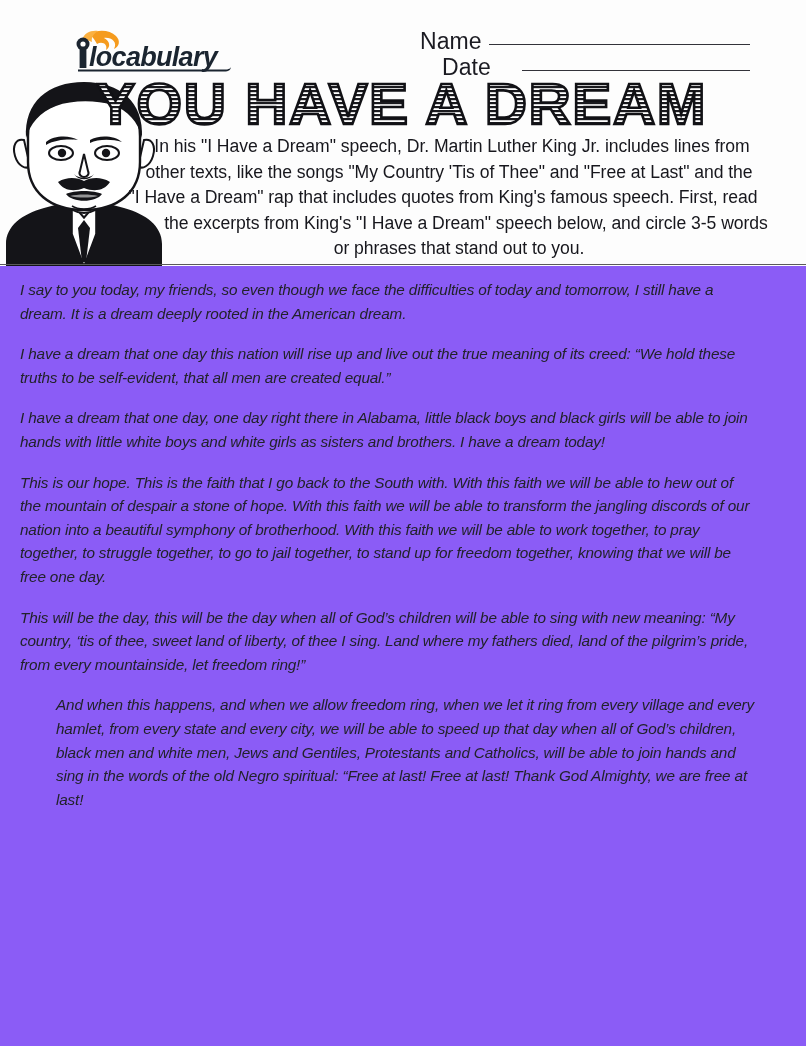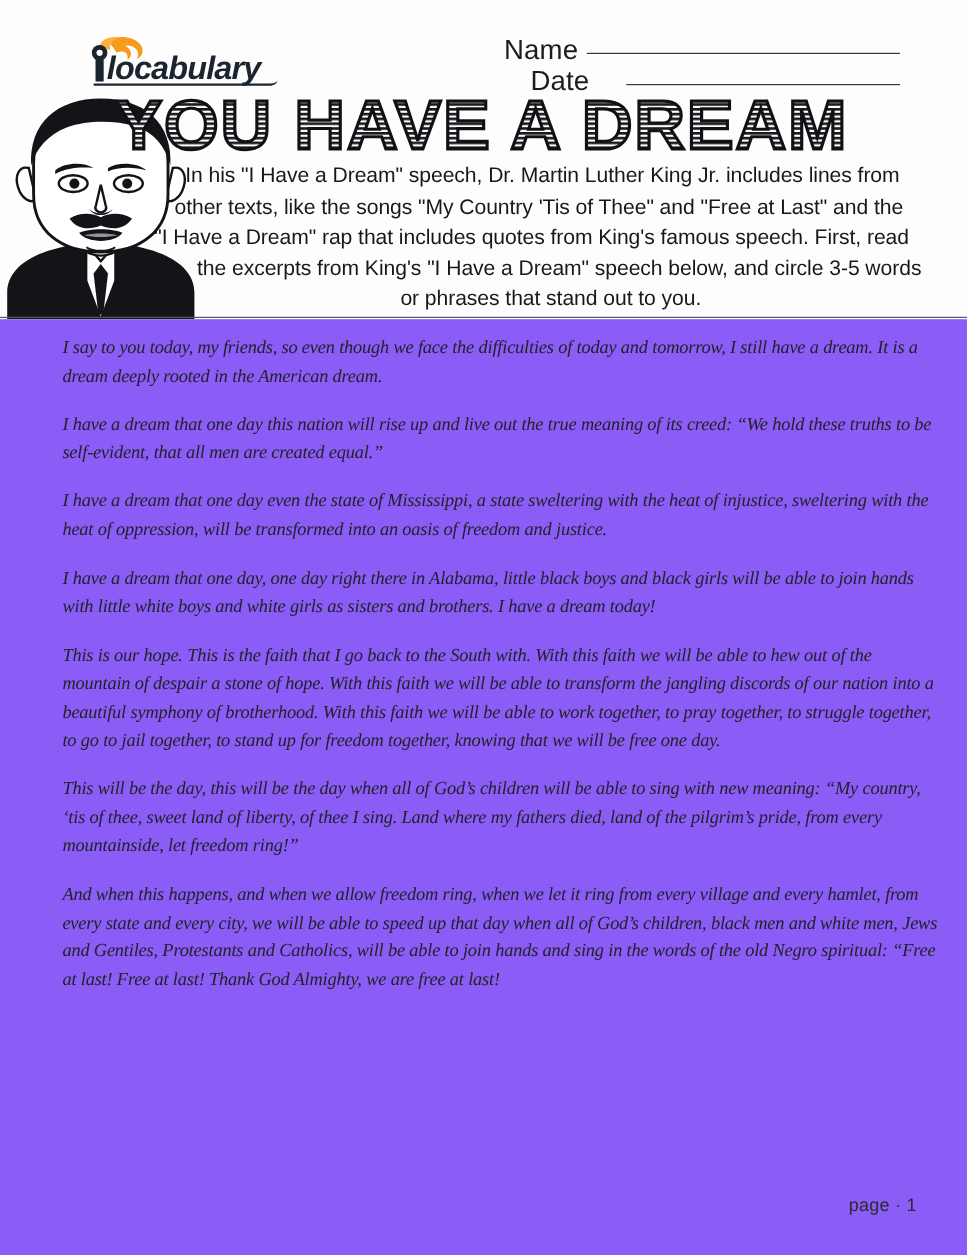--- a/index.html
+++ b/index.html
@@ -113,35 +113,34 @@
   .intro-line.l1 { text-indent: 24px; }
   .intro-line.l2 { text-indent: 18px; }
   .intro-line.l3 { text-indent: 0px; }
   .intro-line.l4 { text-indent: 6px; }
   .intro-line.l5 { text-indent: 52px; }
   .intro-line.l6 { text-indent: 38px; }
 
   
   .body-text {
     position: absolute;
-    left: 52px;
+    left: 20px;
     top: 278px;
     width: 734px;
-    font-family: Liberation Serif, serif;
   }
   .para {
     font-style: italic;
     font-size: 15.3px;
     line-height: 23.6px;
     color: #22222a;
     margin: 0 0 17px 0;
     letter-spacing: -0.15px;
     text-align: left;
   }
-  .para:last-of-type { margin-bottom: 0; }
+  .para:last-of-type { margin-bottom: 0; margin-left: 36px; }
 
   
   .footer {
     position: absolute;
     left: 0;
     top: 996px;
     width: 764px;
     text-align: right;
     font-size: 15px;
     color: #2a2a32;
@@ -241,22 +240,20 @@
       <span class="intro-line l5">the excerpts from King's "I Have a Dream" speech below, and circle 3-5 words</span>
       <span class="intro-line l6">or phrases that stand out to you.</span>
     </div>
 
     <div class="header-rule"></div>
   </div>
 
   <div class="body-text">
     <p class="para">I say to you today, my friends, so even though we face the difficulties of today and tomorrow, I still have a dream. It is a dream deeply rooted in the American dream.</p>
     <p class="para">I have a dream that one day this nation will rise up and live out the true meaning of its creed: “We hold these truths to be self-evident, that all men are created equal.”</p>
-    <p class="para">I have a dream that one day even the state of Mississippi, a state sweltering with the heat of injustice, sweltering with the heat of oppression, will be transformed into an oasis of freedom and justice.</p>
     <p class="para">I have a dream that one day, one day right there in Alabama, little black boys and black girls will be able to join hands with little white boys and white girls as sisters and brothers. I have a dream today!</p>
     <p class="para">This is our hope. This is the faith that I go back to the South with. With this faith we will be able to hew out of the mountain of despair a stone of hope. With this faith we will be able to transform the jangling discords of our nation into a beautiful symphony of brotherhood. With this faith we will be able to work together, to pray together, to struggle together, to go to jail together, to stand up for freedom together, knowing that we will be free one day.</p>
     <p class="para">This will be the day, this will be the day when all of God’s children will be able to sing with new meaning: “My country, ‘tis of thee, sweet land of liberty, of thee I sing. Land where my fathers died, land of the pilgrim’s pride, from every mountainside, let freedom ring!”</p>
     <p class="para">And when this happens, and when we allow freedom ring, when we let it ring from every village and every hamlet, from every state and every city, we will be able to speed up that day when all of God’s children, black men and white men, Jews and Gentiles, Protestants and Catholics, will be able to join hands and sing in the words of the old Negro spiritual: “Free at last! Free at last! Thank God Almighty, we are free at last!</p>
   </div>
 
-  <div class="footer">page · 1</div>
 
 </div>
 
 </body></html>

